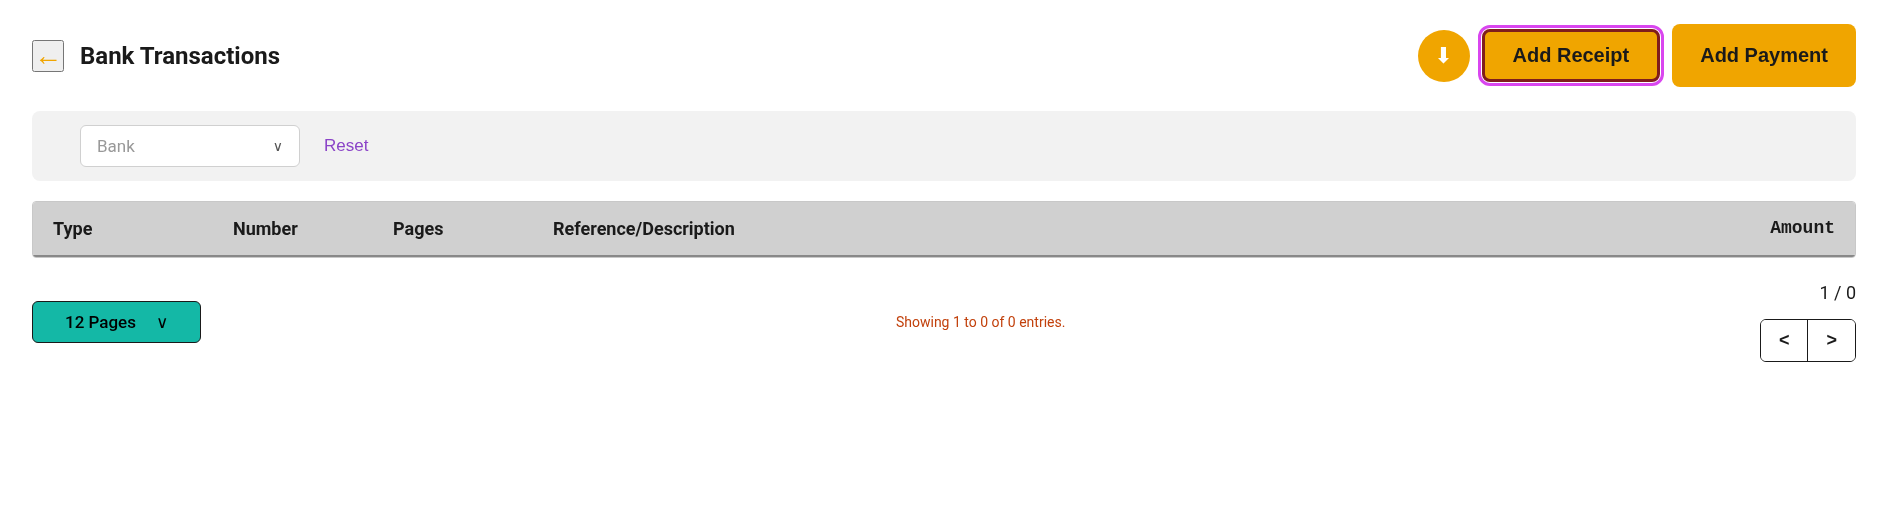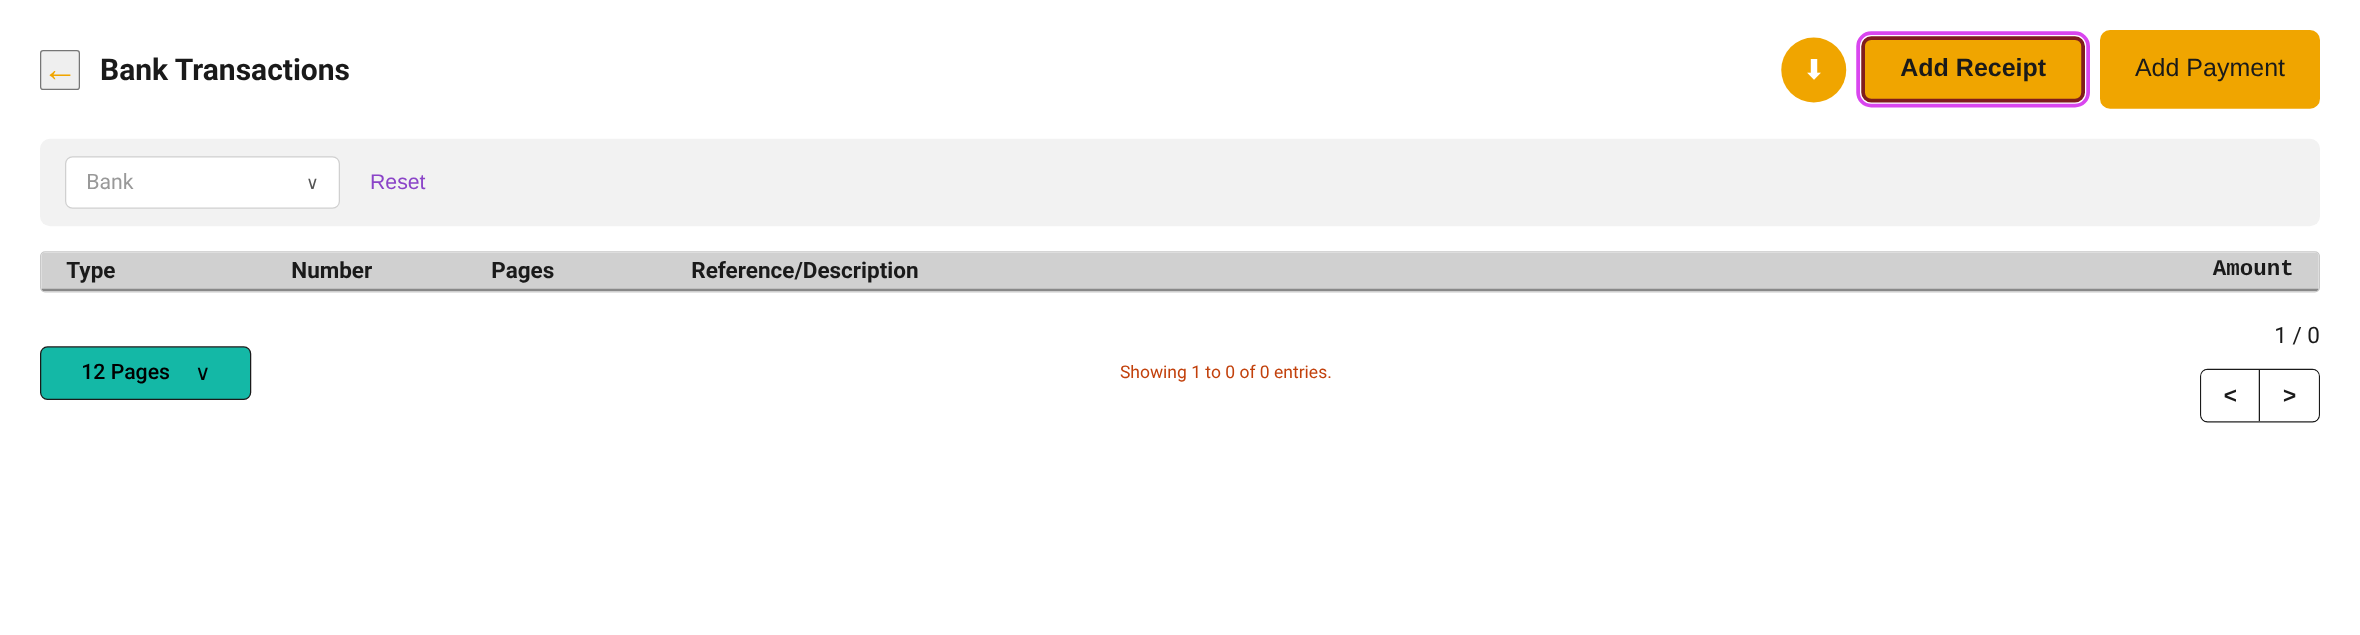--- a/index.html
+++ b/index.html
@@ -84,21 +84,21 @@
       outline-offset: 1px;
     }
 
     .add-payment-btn {
       padding: 20px 28px;
       background: #f0a500;
       border: none;
       border-radius: 8px;
       cursor: pointer;
       font-size: 20px;
-      font-weight: 400;
+      font-weight: 700;
       color: #1a1a1a;
     }
 
     
     .filter-bar {
       background: #f2f2f2;
       border-radius: 8px;
       padding: 14px 20px;
       display: flex;
       align-items: center;
@@ -109,20 +109,21 @@
     .bank-select {
       display: flex;
       align-items: center;
       gap: 24px;
       background: #ffffff;
       border: 1px solid #d0d0d0;
       border-radius: 6px;
       padding: 10px 16px;
       cursor: pointer;
       min-width: 220px;
+      margin-left: 28px;
     }
 
     .bank-select-label {
       font-size: 17px;
       color: #999999;
       flex: 1;
     }
 
     .chevron-icon {
       font-size: 14px;
@@ -148,21 +149,21 @@
     }
 
     .table-header {
       display: grid;
       grid-template-columns: 180px 160px 160px 1fr 220px;
       background: #d0d0d0;
       border-bottom: 2px solid #888888;
     }
 
     .th {
-      padding: 4px 20px;
+      padding: 16px 20px;
       font-size: 18px;
       font-weight: 700;
       color: #1a1a1a;
     }
 
     .th-amount {
       text-align: right;
       font-family: Liberation Mono, monospace;
     }
 

